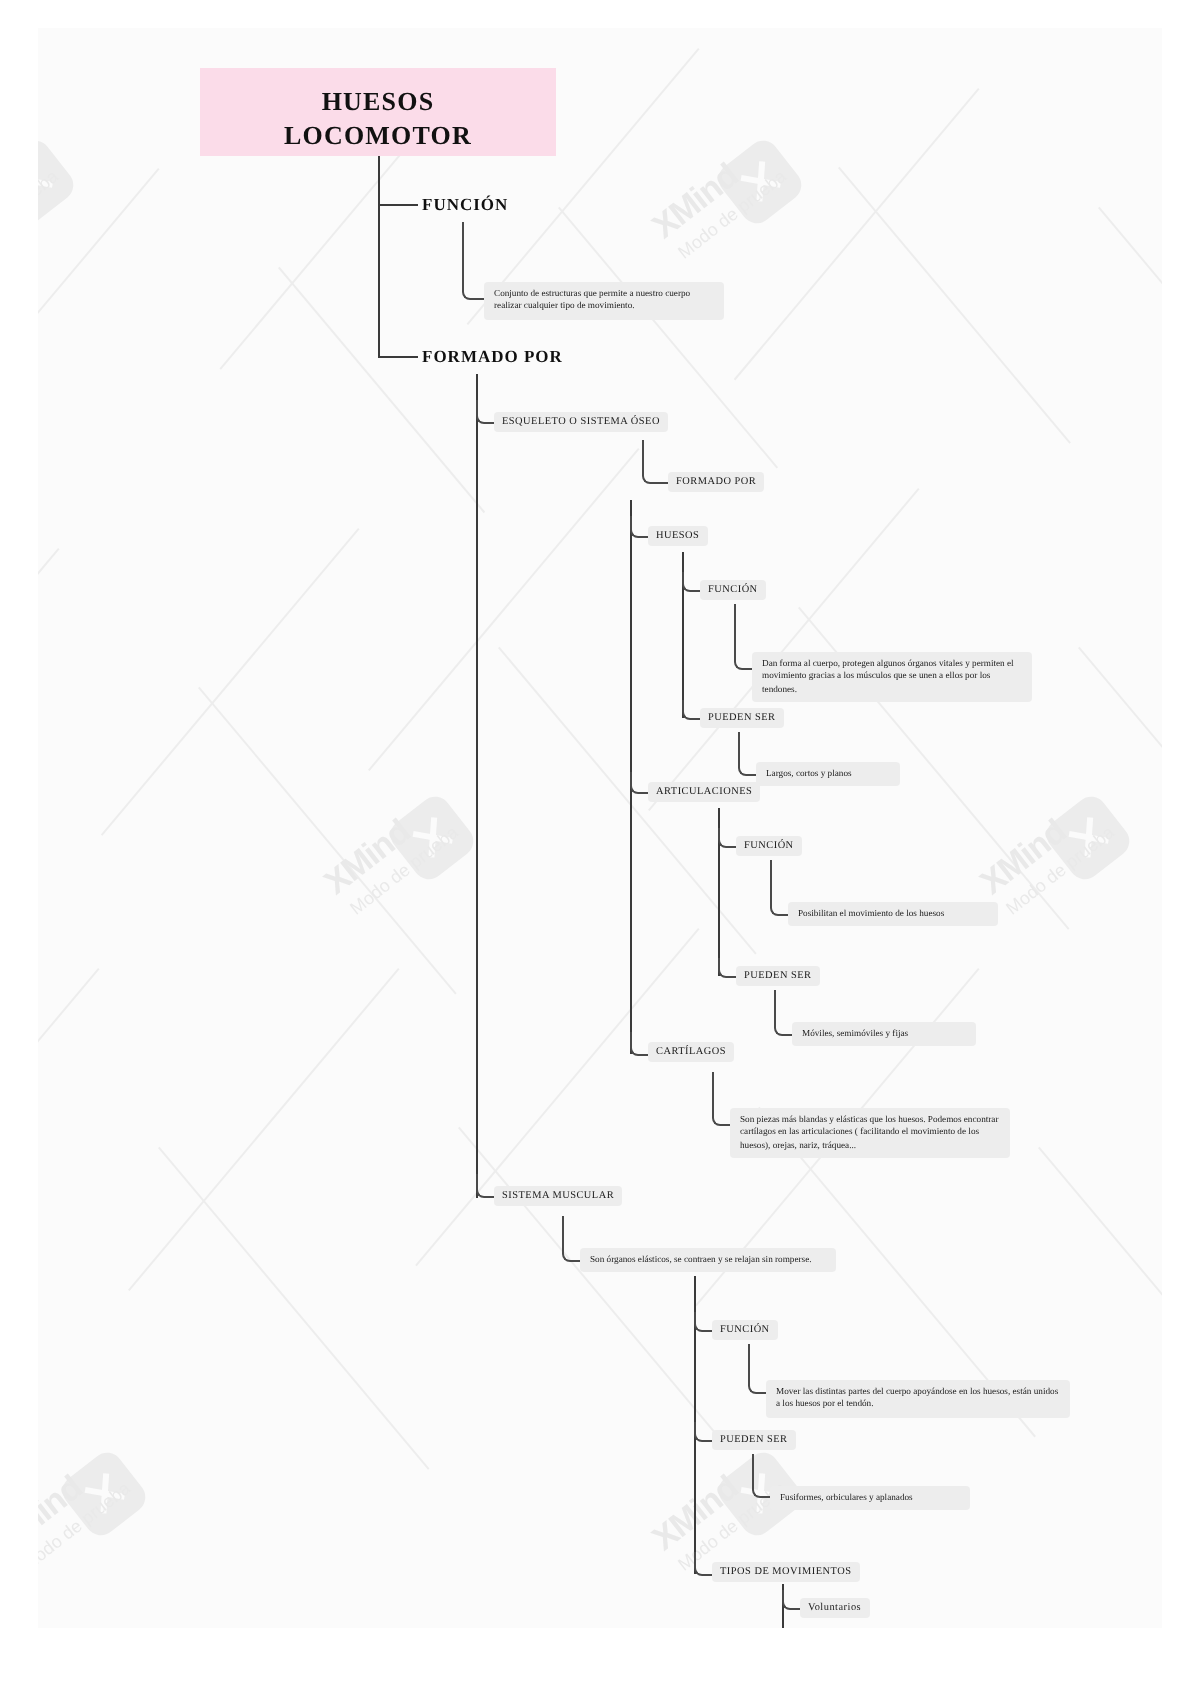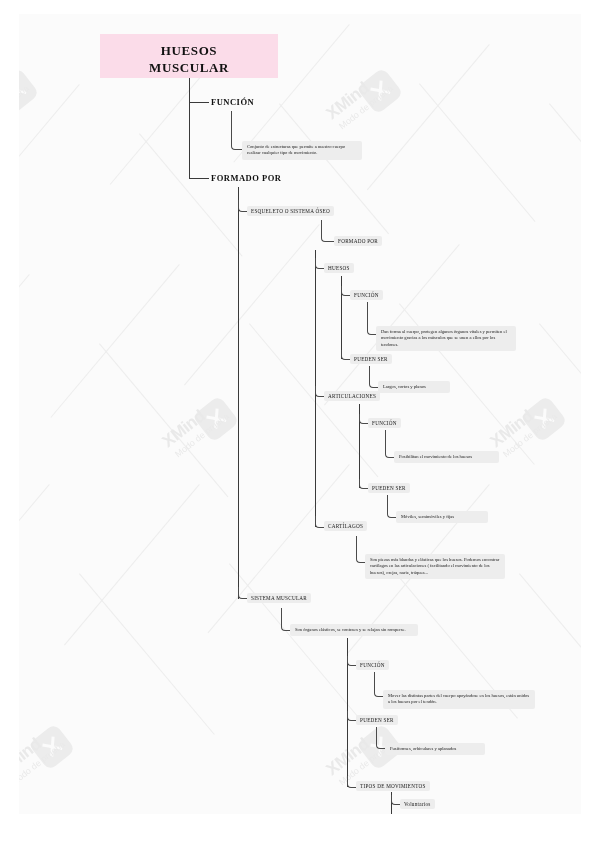--- a/index.html
+++ b/index.html
@@ -231,21 +231,21 @@
     <div class="elbow" style="left:328px;top:697px;width:8px;height:9px;"></div>
     <div class="elbow" style="left:328px;top:762px;width:8px;height:11px;"></div>
     <div class="elbow" style="left:355px;top:658px;width:10px;height:24px;"></div>
     <div class="elbow" style="left:357px;top:713px;width:10px;height:21px;"></div>
 
     <div class="v" style="left:372px;top:778px;height:34px;"></div>
     <div class="elbow" style="left:372px;top:781px;width:8px;height:9px;"></div>
 
     <div class="root" style="left:81px;top:20px;width:178px;height:44px;">
       <div>HUESOS</div>
-      <div>MUSCULAR</div>
+      <div>LOCOMOTOR</div>
     </div>
 
     <div class="n1" style="left:192px;top:83px;">FUNCIÓN</div>
 
     <div class="note" style="left:223px;top:127px;width:120px;">Conjunto de estructuras que permite a nuestro cuerpo realizar cualquier tipo de movimiento.</div>
 
     <div class="n1" style="left:192px;top:159px;">FORMADO POR</div>
 
     <div class="node" style="left:228px;top:192px;">ESQUELETO O SISTEMA ÓSEO</div>
 

